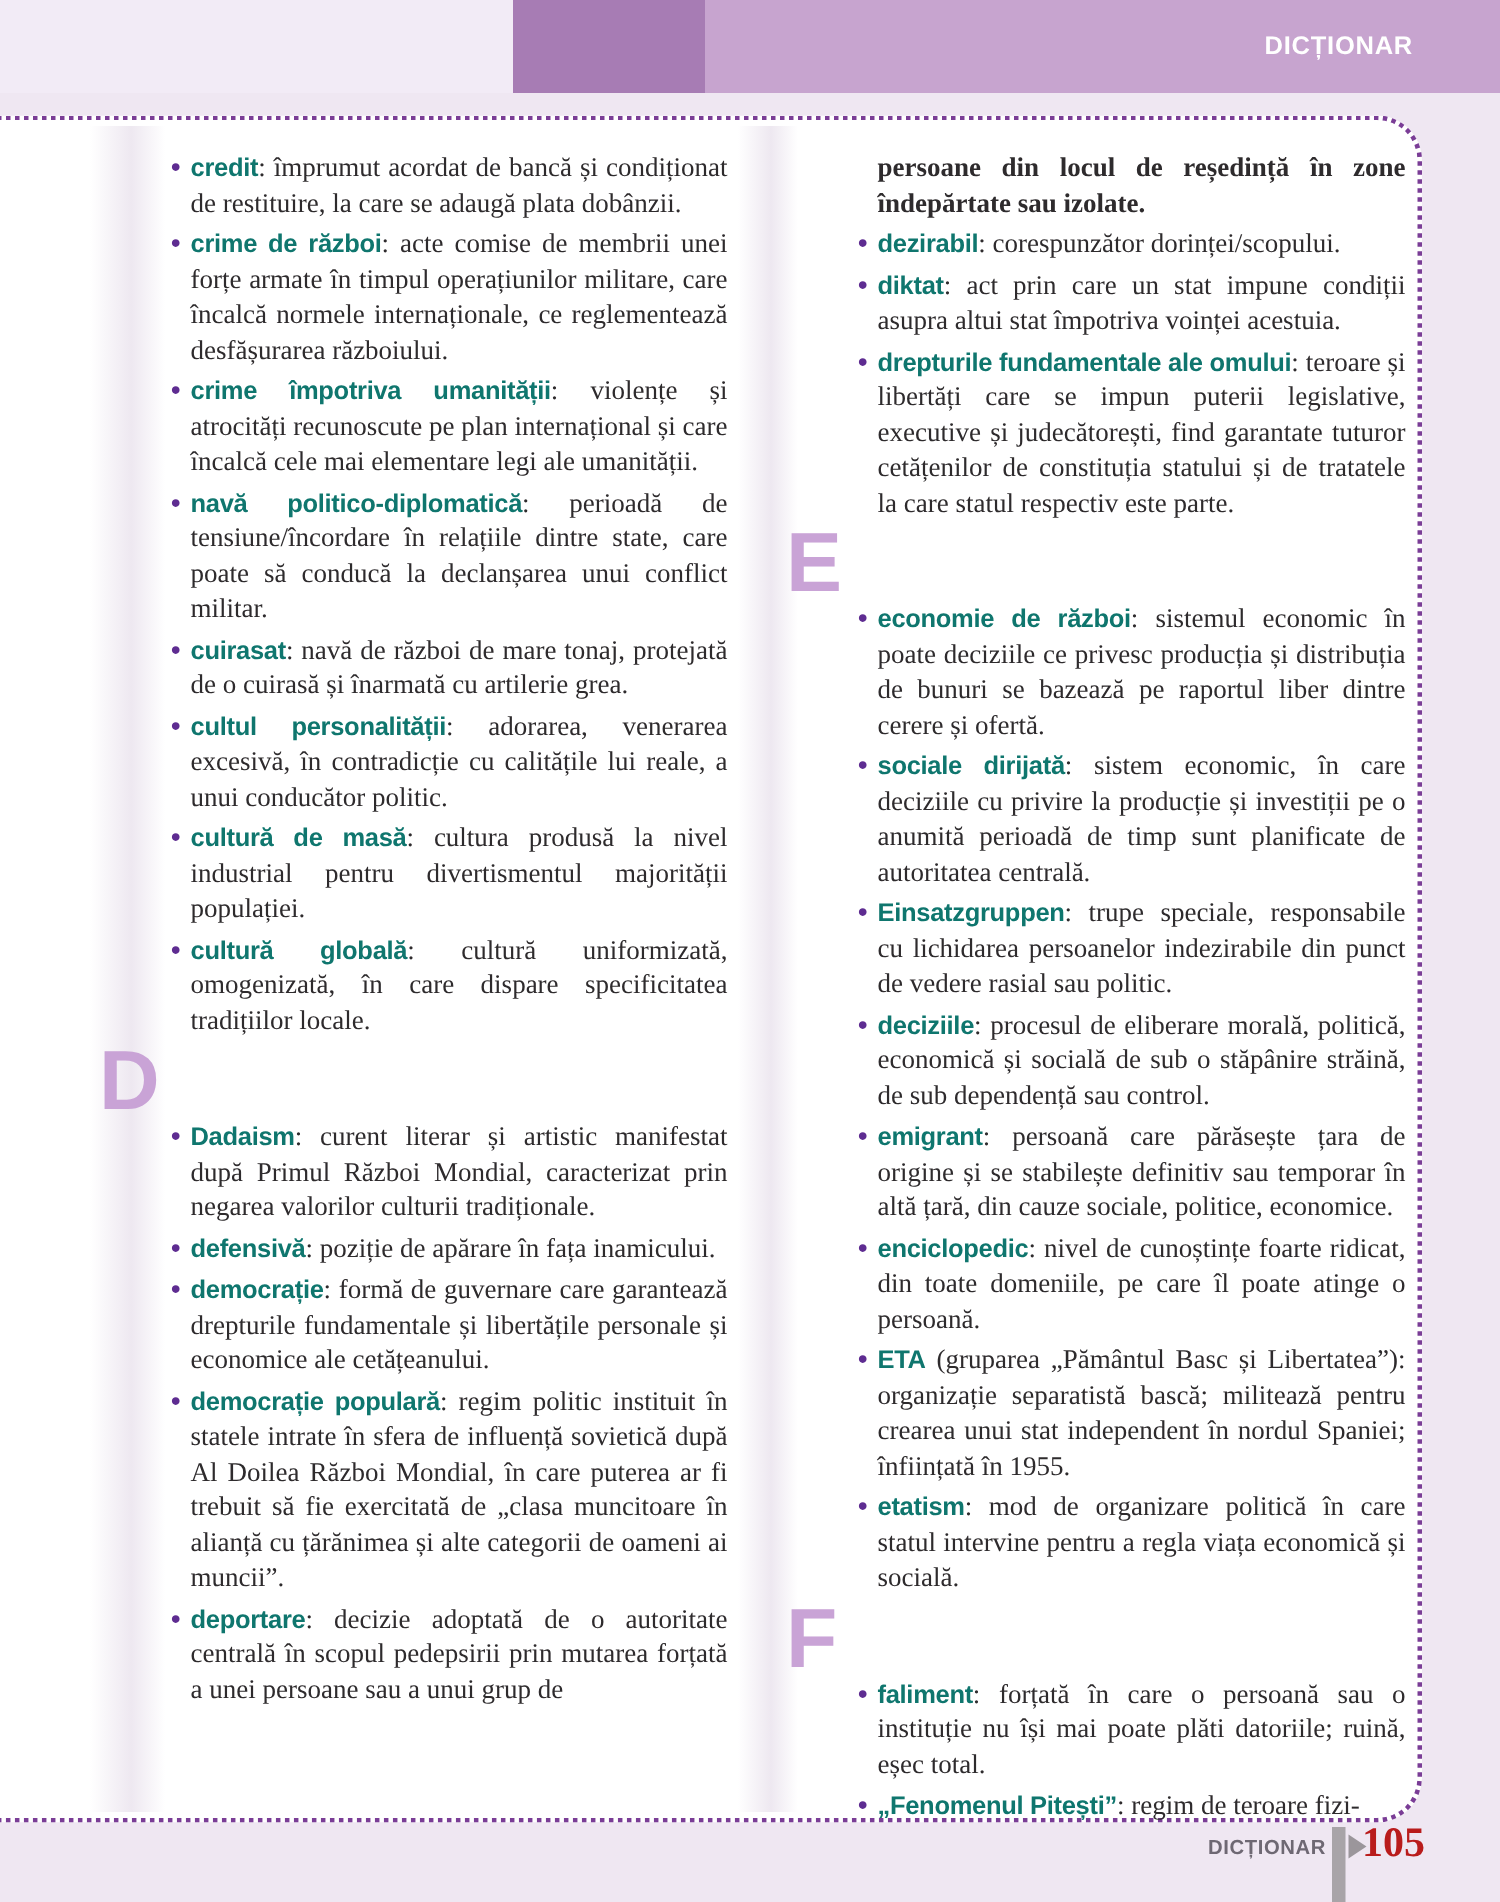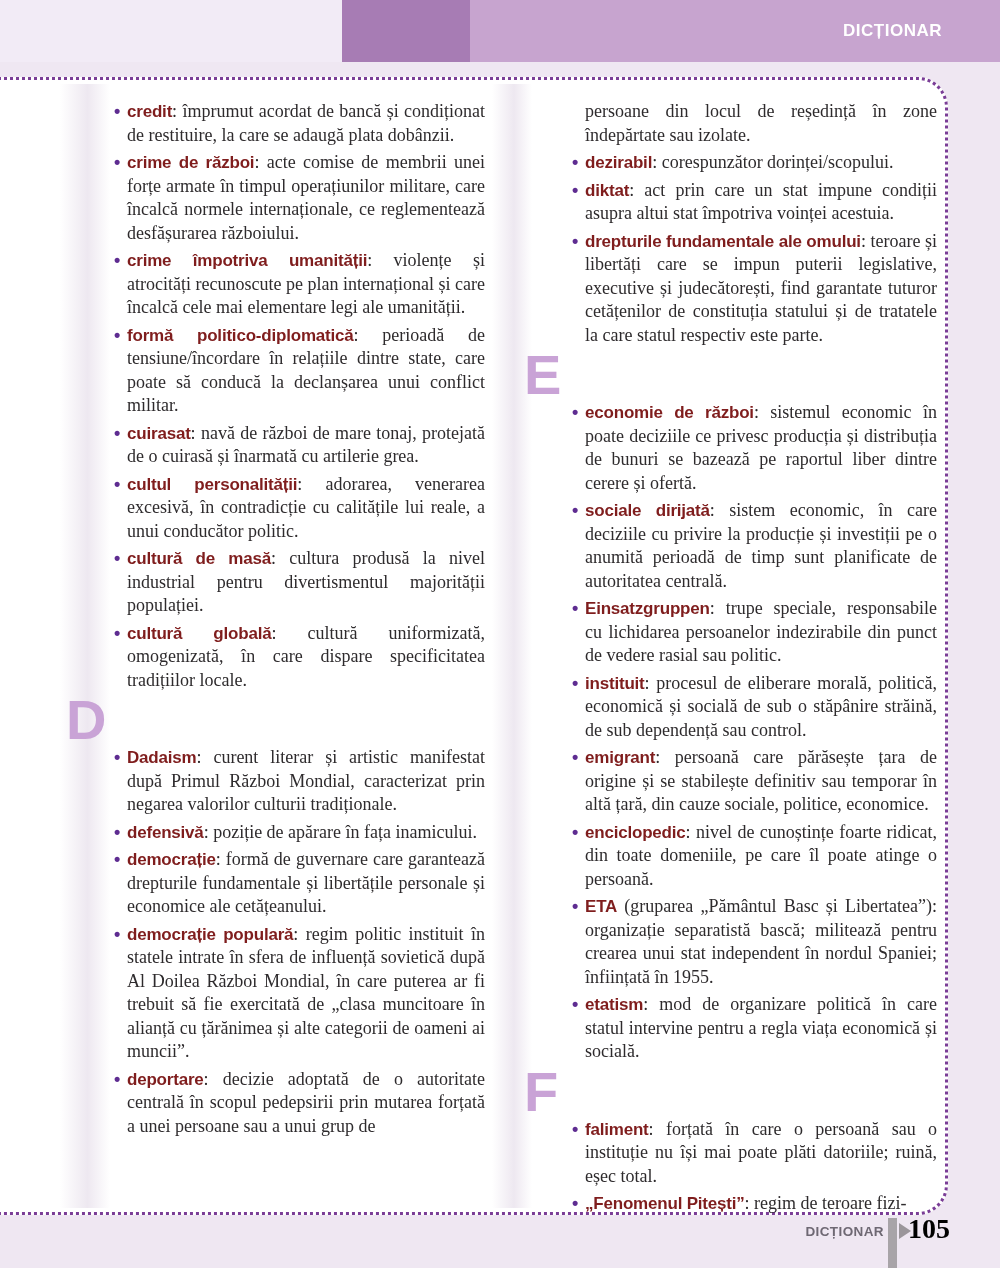--- a/index.html
+++ b/index.html
@@ -38,65 +38,65 @@
   .entry{
     position:relative;margin:0 0 4px 0;padding-left:14px;
     font-size:18px;line-height:23.5px;color:#2e2b2d;text-align:justify;
   }
   .entry .bullet{
     position:absolute;left:1px;top:0;
     color:#5e2c91;font-family:"Liberation Sans",sans-serif;font-weight:700;font-size:18px;
   }
   .entry .term{
     font-family:"Liberation Sans",sans-serif;font-weight:700;font-size:17px;
-    letter-spacing:-0.2px;color:#7f1d1d;
+    letter-spacing:-0.2px;color:#0f766e;
   }
-  .entry.cont{padding-left:14px;}
+  .entry.cont{padding-left:14px;font-weight:bold;}
   .letter-spacer{position:relative;height:50px;}
   .big-letter{
     position:absolute;left:-47px;top:-4px;
     font-family:"Liberation Sans",sans-serif;font-weight:700;font-size:56px;line-height:1;
     color:#c9a3d6;
   }
   
   .footer{position:absolute;left:0;top:1215px;width:1000px;height:53px;}
   .footer-label{
     position:absolute;right:116px;top:9px;
     font-family:"Liberation Sans",sans-serif;font-weight:700;font-size:13.5px;
     letter-spacing:0.4px;color:#6e6873;
   }
   .footer-bar{position:absolute;right:103px;top:3px;width:9px;height:50px;background:#a8a4a8;}
   .footer-arrow{
     position:absolute;right:89px;top:8px;width:0;height:0;
     border-left:12px solid #9b969b;border-top:8px solid transparent;border-bottom:8px solid transparent;
   }
   .footer-page{
     position:absolute;right:50px;top:-2px;
-    font-family:"Liberation Serif",serif;font-weight:700;font-size:28px;color:#000000;
+    font-family:"Liberation Serif",serif;font-weight:700;font-size:28px;color:#b91c1c;
   }
 </style>
 </head>
 <body>
 
 <div class="header-band">
   <div class="band-left"></div>
   <div class="band-dark"></div>
   <div class="band-light">
     <span class="header-title">DICȚIONAR</span>
   </div>
 </div>
 
 <div class="content-frame">
   <div class="gutter-shade gutter-left"></div>
   <div class="gutter-shade gutter-center"></div>
   <div class="col col-left" id="col-left">
       <p class="entry"><span class="bullet">•</span><span class="term">credit</span><span class="def">: împrumut acordat de bancă și condiționat de restituire, la care se adaugă plata dobânzii.</span></p>
       <p class="entry"><span class="bullet">•</span><span class="term">crime de război</span><span class="def">: acte comise de membrii unei forțe armate în timpul operațiunilor militare, care încalcă normele internaționale, ce reglementează desfășurarea războiului.</span></p>
       <p class="entry"><span class="bullet">•</span><span class="term">crime împotriva umanității</span><span class="def">: violențe și atrocități recunoscute pe plan internațional și care încalcă cele mai elementare legi ale umanității.</span></p>
-      <p class="entry"><span class="bullet">•</span><span class="term">formă politico-diplomatică</span><span class="def">: perioadă de tensiune/încordare în relațiile dintre state, care poate să conducă la declanșarea unui conflict militar.</span></p>
+      <p class="entry"><span class="bullet">•</span><span class="term">navă politico-diplomatică</span><span class="def">: perioadă de tensiune/încordare în relațiile dintre state, care poate să conducă la declanșarea unui conflict militar.</span></p>
       <p class="entry"><span class="bullet">•</span><span class="term">cuirasat</span><span class="def">: navă de război de mare tonaj, protejată de o cuirasă și înarmată cu artilerie grea.</span></p>
       <p class="entry"><span class="bullet">•</span><span class="term">cultul personalității</span><span class="def">: adorarea, venerarea excesivă, în contradicție cu calitățile lui reale, a unui conducător politic.</span></p>
       <p class="entry"><span class="bullet">•</span><span class="term">cultură de masă</span><span class="def">: cultura produsă la nivel industrial pentru divertismentul majorității populației.</span></p>
       <p class="entry"><span class="bullet">•</span><span class="term">cultură globală</span><span class="def">: cultură uniformizată, omogenizată, în care dispare specificitatea tradițiilor locale.</span></p>
       <div class="letter-spacer">
         <span class="big-letter">D</span>
       </div>
       <p class="entry"><span class="bullet">•</span><span class="term">Dadaism</span><span class="def">: curent literar și artistic manifestat după Primul Război Mondial, caracterizat prin negarea valorilor culturii tradiționale.</span></p>
       <p class="entry"><span class="bullet">•</span><span class="term">defensivă</span><span class="def">: poziție de apărare în fața inamicului.</span></p>
       <p class="entry"><span class="bullet">•</span><span class="term">democrație</span><span class="def">: formă de guvernare care garantează drepturile fundamentale și libertățile personale și economice ale cetățeanului.</span></p>
@@ -107,21 +107,21 @@
       <p class="entry cont"><span class="def">persoane din locul de reședință în zone îndepărtate sau izolate.</span></p>
       <p class="entry"><span class="bullet">•</span><span class="term">dezirabil</span><span class="def">: corespunzător dorinței/scopului.</span></p>
       <p class="entry"><span class="bullet">•</span><span class="term">diktat</span><span class="def">: act prin care un stat impune condiții asupra altui stat împotriva voinței acestuia.</span></p>
       <p class="entry"><span class="bullet">•</span><span class="term">drepturile fundamentale ale omului</span><span class="def">: teroare și libertăți care se impun puterii legislative, executive și judecătorești, find garantate tuturor cetățenilor de constituția statului și de tratatele la care statul respectiv este parte.</span></p>
       <div class="letter-spacer">
         <span class="big-letter">E</span>
       </div>
       <p class="entry"><span class="bullet">•</span><span class="term">economie de război</span><span class="def">: sistemul economic în poate deciziile ce privesc producția și distribuția de bunuri se bazează pe raportul liber dintre cerere și ofertă.</span></p>
       <p class="entry"><span class="bullet">•</span><span class="term">sociale dirijată</span><span class="def">: sistem economic, în care deciziile cu privire la producție și investiții pe o anumită perioadă de timp sunt planificate de autoritatea centrală.</span></p>
       <p class="entry"><span class="bullet">•</span><span class="term">Einsatzgruppen</span><span class="def">: trupe speciale, responsabile cu lichidarea persoanelor indezirabile din punct de vedere rasial sau politic.</span></p>
-      <p class="entry"><span class="bullet">•</span><span class="term">instituit</span><span class="def">: procesul de eliberare morală, politică, economică și socială de sub o stăpânire străină, de sub dependență sau control.</span></p>
+      <p class="entry"><span class="bullet">•</span><span class="term">deciziile</span><span class="def">: procesul de eliberare morală, politică, economică și socială de sub o stăpânire străină, de sub dependență sau control.</span></p>
       <p class="entry"><span class="bullet">•</span><span class="term">emigrant</span><span class="def">: persoană care părăsește țara de origine și se stabilește definitiv sau temporar în altă țară, din cauze sociale, politice, economice.</span></p>
       <p class="entry"><span class="bullet">•</span><span class="term">enciclopedic</span><span class="def">: nivel de cunoștințe foarte ridicat, din toate domeniile, pe care îl poate atinge o persoană.</span></p>
       <p class="entry"><span class="bullet">•</span><span class="term">ETA</span><span class="def"> (gruparea „Pământul Basc și Libertatea”): organizație separatistă bască; militează pentru crearea unui stat independent în nordul Spaniei; înființată în 1955.</span></p>
       <p class="entry"><span class="bullet">•</span><span class="term">etatism</span><span class="def">: mod de organizare politică în care statul intervine pentru a regla viața economică și socială.</span></p>
       <div class="letter-spacer">
         <span class="big-letter">F</span>
       </div>
       <p class="entry"><span class="bullet">•</span><span class="term">faliment</span><span class="def">: forțată în care o persoană sau o instituție nu își mai poate plăti datoriile; ruină, eșec total.</span></p>
       <p class="entry"><span class="bullet">•</span><span class="term">„Fenomenul Pitești”</span><span class="def">: regim de teroare fizi-</span></p>
     </div>

